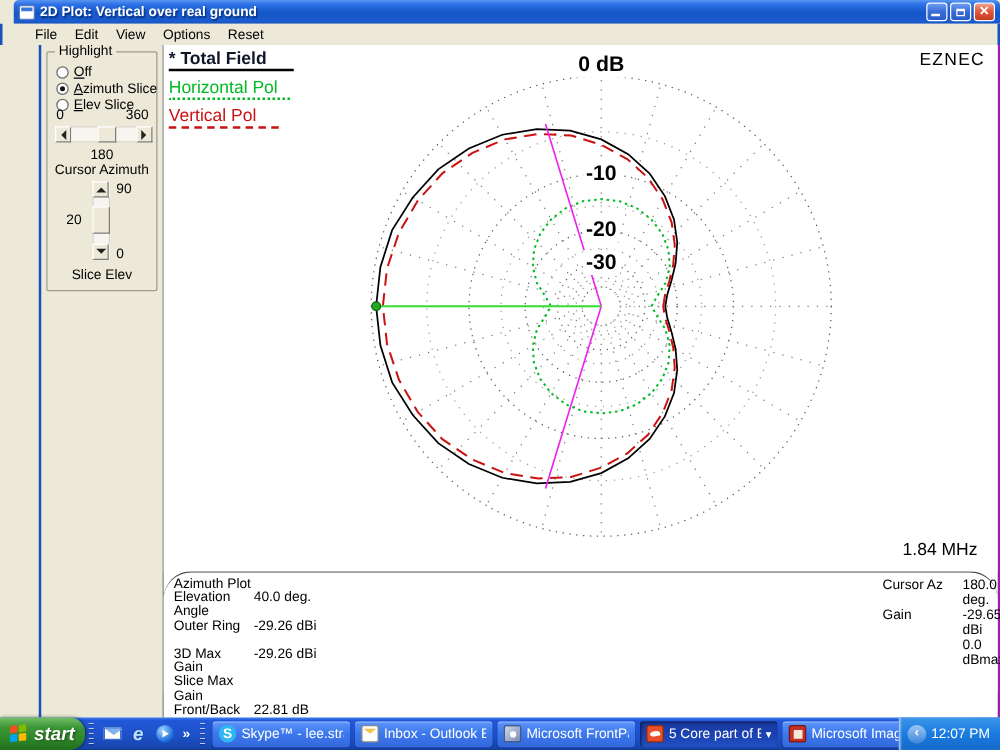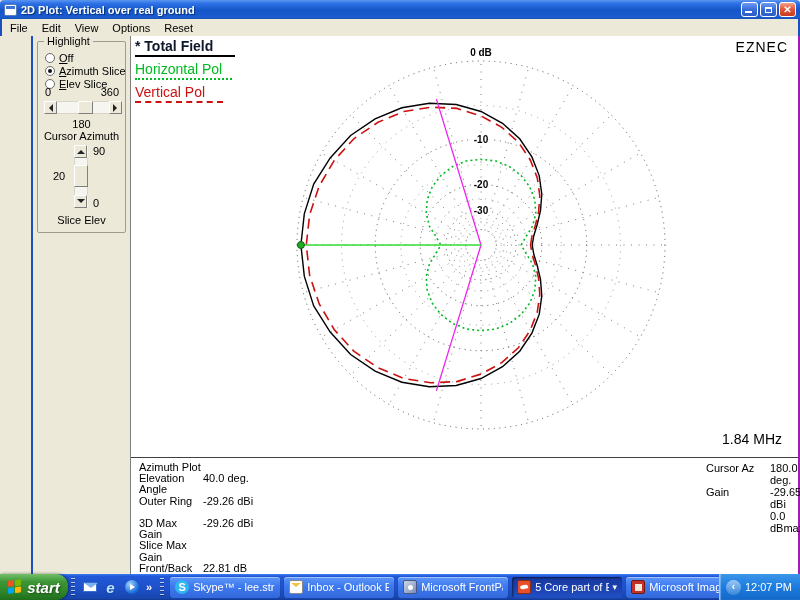--- a/index.html
+++ b/index.html
@@ -1,37 +1,37 @@
 <!DOCTYPE html>
 <html><head>
 <meta charset="utf-8">
 <style>
   html,body{margin:0;padding:0;width:800px;height:600px;overflow:hidden;
     font-family:"Liberation Sans",sans-serif;background:#ECE9D8;}
   *{box-sizing:border-box;}
   .window{position:absolute;inset:0;}
 
   
-  .titlebar{position:absolute;left:0;top:0;right:0;height:19px;
+  .titlebar{position:absolute;left:11px;top:0;right:0;height:19px;
     background:linear-gradient(180deg,#5A96F0 0%,#2E71E6 18%,#1456C8 55%,#1B5CD0 90%,#1450B8 100%);
     display:flex;align-items:center;padding:0 4px;border-radius:4px 4px 0 0;}
   .title-icon{width:13px;height:12px;margin-right:4px;background:#fff;border:1px solid #5a7ab8;border-radius:2px;position:relative;flex:0 0 auto;}
   .title-icon::after{content:"";position:absolute;left:1px;top:1px;right:1px;height:3px;background:#3b76d8;}
   .title-text{color:#fff;font-weight:bold;font-size:11px;flex:1;text-shadow:1px 1px 1px #06307C;white-space:nowrap;}
   .tb-btns{display:flex;gap:2px;}
   .tb-btn{width:17px;height:15px;border-radius:3px;border:1px solid #fff;
     background:linear-gradient(180deg,#6D9BF2,#3A6CD8 50%,#2B5CC8);position:relative;cursor:default;}
   .tb-btn.close{background:linear-gradient(180deg,#F2A08C,#E25A3C 45%,#C83A20);}
   .glyph-min{position:absolute;left:3px;bottom:3px;width:7px;height:2px;background:#fff;}
   .glyph-restore{position:absolute;left:4px;top:4px;width:7px;height:6px;border:1px solid #fff;border-top:2px solid #fff;}
   .glyph-close{position:absolute;left:0;top:0;width:100%;height:100%;color:#fff;font-size:10px;font-weight:bold;text-align:center;line-height:13px;}
 
   
   .menubar{position:absolute;left:0;top:19px;right:0;height:17px;background:#ECE9D8;
-    border-left:2px solid #1A50BE;border-right:2px solid #1A50BE;display:flex;align-items:center;padding-left:1px;}
+    border-left:2px solid #1A50BE;border-right:2px solid #1A50BE;display:flex;align-items:center;padding-left:19px;}
   .menu-item{font-size:11px;color:#000;padding:1px 7px;cursor:default;}
 
   
   .client{position:absolute;top:36px;left:0;right:0;bottom:26px;background:#ECE9D8;
     border-left:2px solid #1A50BE;border-right:2px solid #a21caf;margin-left:31px;}
 
   
   .groupbox{position:absolute;left:4px;top:5px;width:89px;height:192px;
     border:1px solid #9e9c8e;border-radius:2px;}
   .groupbox-label{position:absolute;left:6px;top:-7px;background:#ECE9D8;padding:0 3px;font-size:11px;}
@@ -63,22 +63,22 @@
   .legend-entry{margin-bottom:4px;}
   .legend-total{font-size:14px;font-weight:bold;color:#0f172a;}
   .legend-horiz{font-size:14px;color:#00BB22;}
   .legend-vert{font-size:14px;color:#CC1111;}
   .legend-line{height:0;margin-top:1px;}
   .ll-solid{width:100px;border-top:2px solid #000;}
   .ll-dotted{width:97px;border-top:2px dotted #00BB22;}
   .ll-dashed{width:88px;border-top:2px dashed #CC1111;}
   .brand{position:absolute;right:10px;top:3px;font-size:14px;color:#000;letter-spacing:1px;}
   .freq{position:absolute;right:16px;top:395px;font-size:14px;color:#000;}
-  .ringlab{position:absolute;transform:translate(-50%,-50%);font-size:10px;font-weight:bold;color:#000;background:#fff;padding:0 2px;white-space:nowrap;}
-  .info-panel{position:absolute;left:0;right:0;bottom:0;height:117px;background:#fff;border-top:1px solid #404040;}
+  .ringlab{position:absolute;transform:translate(-50%,-50%);font-size:17px;font-weight:bold;color:#000;background:#fff;padding:0 2px;white-space:nowrap;}
+  .info-panel{position:absolute;left:0;right:0;bottom:0;height:117px;background:#fff;border-top:1px solid #404040;border-radius:22px;}
   .info-left{position:absolute;left:8px;top:4px;}
   .info-row{display:flex;font-size:11px;line-height:11.2px;color:#000;}
   .info-row .lbl{width:64px;flex:0 0 auto;}
   .info-right{position:absolute;left:575px;top:4px;}
   .info-row2{display:flex;font-size:11px;line-height:12px;color:#000;}
   .info-row2 .lbl{width:64px;flex:0 0 auto;}
 
   
   .taskbar{position:absolute;left:0;bottom:0;right:0;height:26px;
     background:linear-gradient(180deg,#3E7CF0 0%,#2258D8 9%,#1E50C8 55%,#1746AE 93%,#123A92 100%);

